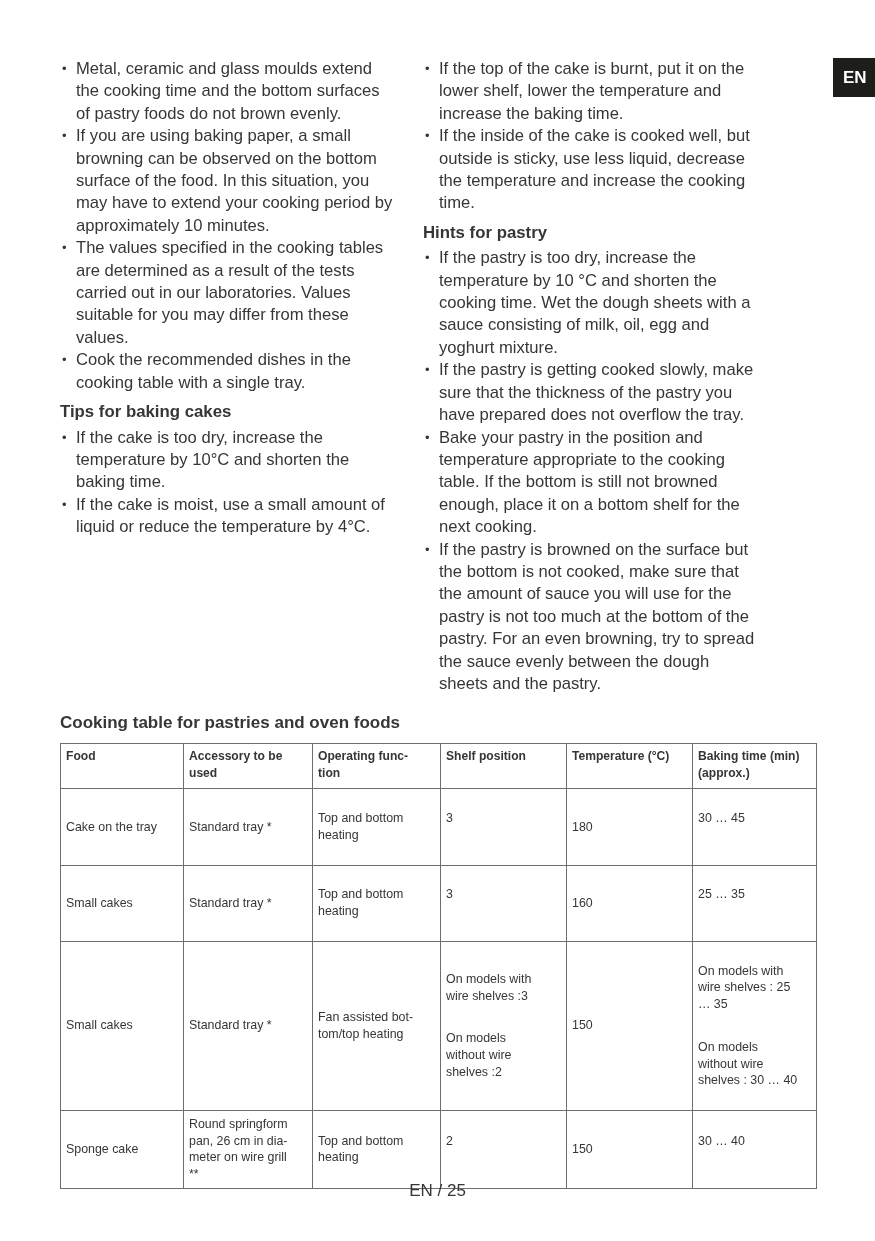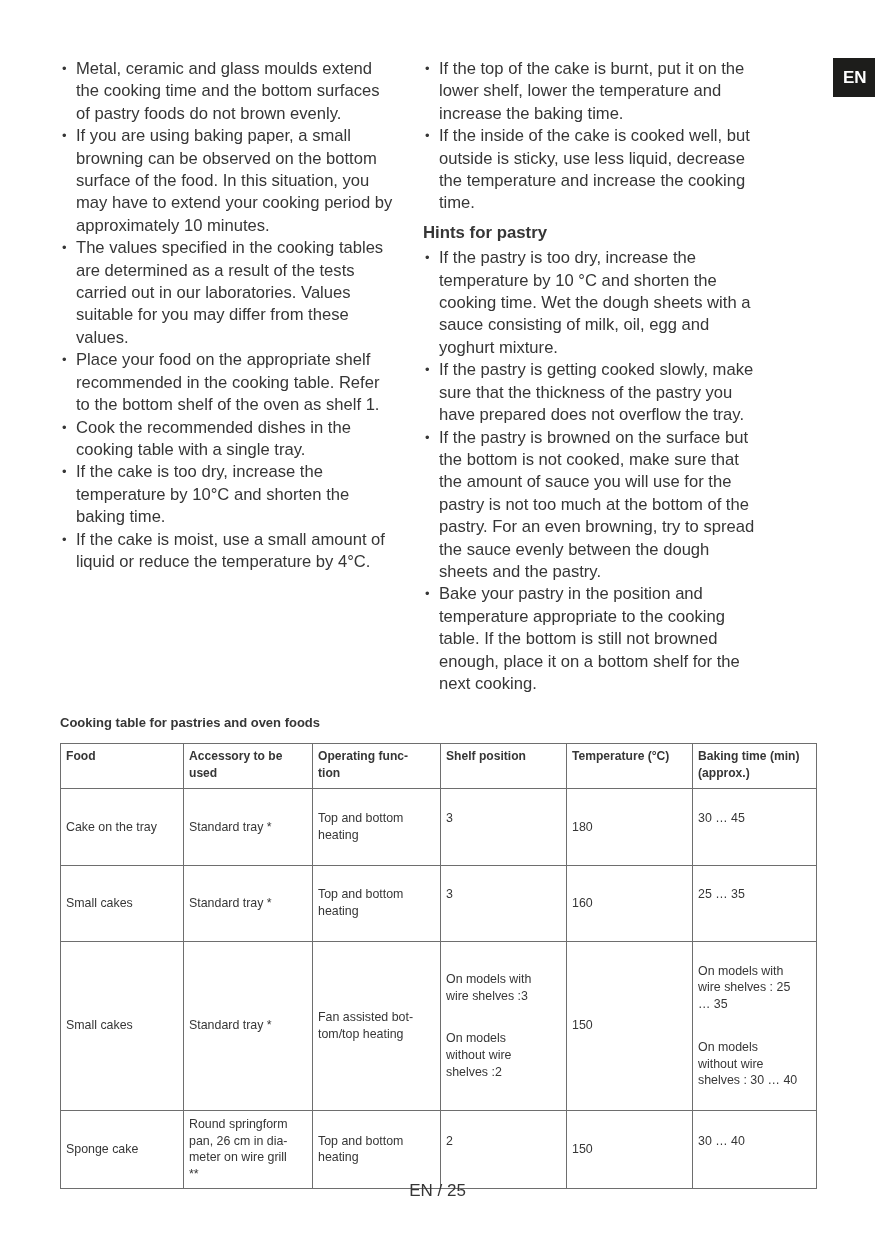--- a/index.html
+++ b/index.html
@@ -45,21 +45,21 @@
     position: absolute; left: 2px; top: 0;
     font-size: 13px;
   }
 
   h3.sub-heading {
     font-size: 16.8px; font-weight: bold;
     margin: 7px 0 3px 0; line-height: 22.4px;
   }
 
   h3.table-title {
-    font-size: 13px; font-weight: bold;
+    font-size: 17px; font-weight: bold;
     margin: 17px 0 0 60px; line-height: 22px;
   }
 
   table.cooking {
     border-collapse: collapse;
     table-layout: fixed;
     width: 756px;
     margin: 9px 0 0 60px;
   }
   table.cooking th, table.cooking td {
@@ -96,40 +96,40 @@
 <div class="page">
 
   <div class="lang-badge">EN</div>
 
   <div class="columns">
     <div class="col">
       <ul class="bullets">
         <li>Metal, ceramic and glass moulds extend the cooking time and the bottom surfaces of pastry foods do not brown evenly.</li>
         <li>If you are using baking paper, a small browning can be observed on the bottom surface of the food. In this situation, you may have to extend your cooking period by approximately 10 minutes.</li>
         <li>The values specified in the cooking tables are determined as a result of the tests carried out in our laboratories. Values suitable for you may differ from these values.</li>
-        <li>Place your food on the appropriate shelf recommended in the cooking table. Refer to the bottom shelf of the oven as shelf 1.</li>
         <li>Cook the recommended dishes in the cooking table with a single tray.</li>
       </ul>
+      <h3 class="sub-heading">Tips for baking cakes</h3>
       <ul class="bullets">
         <li>If the cake is too dry, increase the temperature by 10°C and shorten the baking time.</li>
         <li>If the cake is moist, use a small amount of liquid or reduce the temperature by 4°C.</li>
       </ul>
     </div>
 
     <div class="col">
       <ul class="bullets">
         <li>If the top of the cake is burnt, put it on the lower shelf, lower the temperature and increase the baking time.</li>
         <li>If the inside of the cake is cooked well, but outside is sticky, use less liquid, decrease the temperature and increase the cooking time.</li>
       </ul>
       <h3 class="sub-heading">Hints for pastry</h3>
       <ul class="bullets">
         <li>If the pastry is too dry, increase the temperature by 10 °C and shorten the cooking time. Wet the dough sheets with a sauce consisting of milk, oil, egg and yoghurt mixture.</li>
         <li>If the pastry is getting cooked slowly, make sure that the thickness of the pastry you have prepared does not overflow the tray.</li>
+        <li>Bake your pastry in the position and temperature appropriate to the cooking table. If the bottom is still not browned enough, place it on a bottom shelf for the next cooking.</li>
         <li>If the pastry is browned on the surface but the bottom is not cooked, make sure that the amount of sauce you will use for the pastry is not too much at the bottom of the pastry. For an even browning, try to spread the sauce evenly between the dough sheets and the pastry.</li>
-        <li>Bake your pastry in the position and temperature appropriate to the cooking table. If the bottom is still not browned enough, place it on a bottom shelf for the next cooking.</li>
       </ul>
     </div>
   </div>
 
   <h3 class="table-title">Cooking table for pastries and oven foods</h3>
 
   <table class="cooking">
     <colgroup>
       <col style="width:123px">
         <col style="width:129px">

